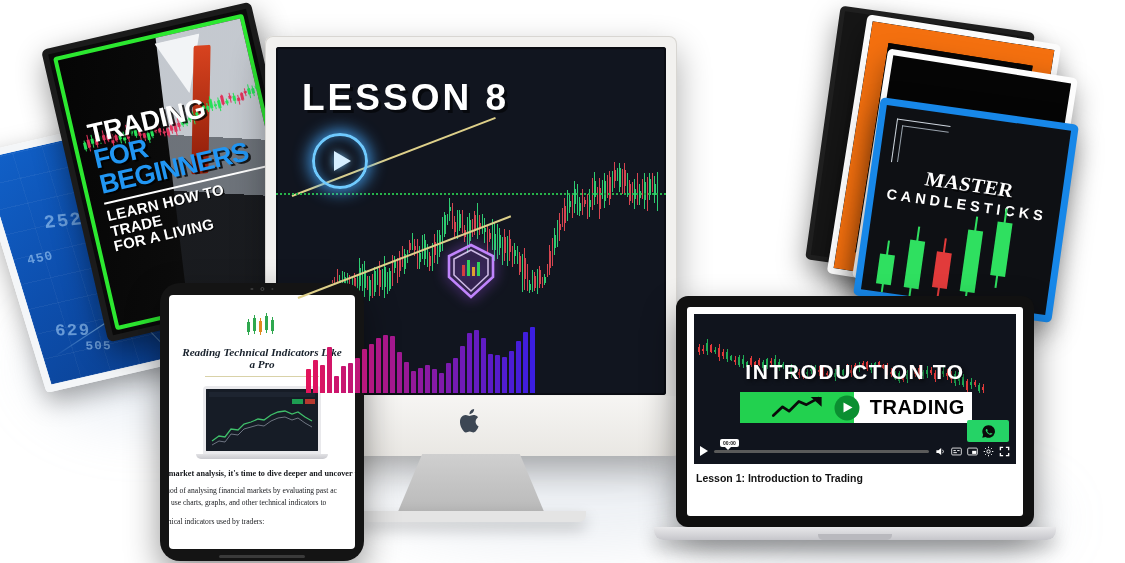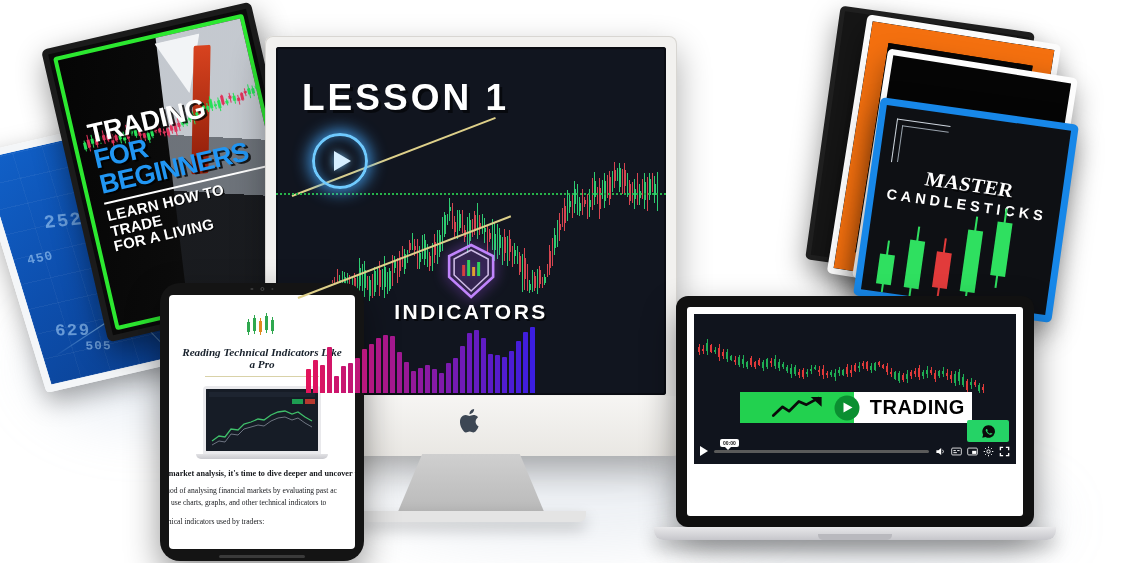--- a/index.html
+++ b/index.html
@@ -794,38 +794,37 @@
           <div style="position:absolute;left:378.4px;top:128.8px;width:1px;height:27.3px;background:#2ecc71"></div>
           <div style="position:absolute;left:378.0px;top:136.7px;width:1.8px;height:11.4px;background:#2ecc71"></div>
           <div style="position:absolute;left:380.9px;top:124.6px;width:1px;height:39.1px;background:#2ecc71"></div>
           <div style="position:absolute;left:380.5px;top:133.7px;width:1.8px;height:20.8px;background:#2ecc71"></div>
         </div>
 
       <div class="trendline" style="left:16px;top:148px;width:218px;transform:rotate(-21deg)"></div>
       <div class="trendline" style="left:22px;top:250px;width:228px;transform:rotate(-21deg)"></div>
       <div class="greenline" style="top:146px"></div>
 
-      <div class="lesson-title">LESSON 1</div>
+      <div class="lesson-title">LESSON 8</div>
 
       <div class="play-glow">
         <div class="tri"></div>
       </div>
 
       <div class="vip-wrap">
         <div class="vip-shield">
           <svg viewBox="0 0 52 56" style="width:52px;height:56px;filter:drop-shadow(0 0 7px rgba(168,85,247,.9))">
             <path d="M26 2 L48 13 L48 34 L26 54 L4 34 L4 13 Z" fill="none" stroke="#c084fc" stroke-width="2.6"></path>
             <path d="M26 7 L43 16 L43 32 L26 48 L9 32 L9 16 Z" fill="none" stroke="#e9d5ff" stroke-width="1.6" opacity=".85"></path>
             <rect x="17" y="22" width="3" height="11" fill="#d43f3f"></rect>
             <rect x="22" y="17" width="3" height="16" fill="#2fd45e"></rect>
             <rect x="27" y="24" width="3" height="9" fill="#e0a030"></rect>
             <rect x="32" y="19" width="3" height="14" fill="#2fd45e"></rect>
           </svg>
         </div>
-        <div class="vip-i">INDICATORS</div>
       </div>
 
       <div class="hist" id="imac-hist">
           <b style="height:23.6px;background:rgb(226,20,92)"></b>
           <b style="height:33.0px;background:rgb(221,20,96)"></b>
           <b style="height:28.3px;background:rgb(216,21,100)"></b>
           <b style="height:45.6px;background:rgb(210,21,104)"></b>
           <b style="height:17.3px;background:rgb(205,21,109)"></b>
           <b style="height:26.7px;background:rgb(200,22,113)"></b>
           <b style="height:29.9px;background:rgb(195,22,117)"></b>
@@ -1060,20 +1059,21 @@
               <div style="position:absolute;left:276.7px;top:64.0px;width:1px;height:11.4px;background:#1fae55"></div>
               <div style="position:absolute;left:276.0px;top:68.1px;width:2.4px;height:3.1px;background:#1fae55"></div>
               <div style="position:absolute;left:280.7px;top:65.7px;width:1px;height:7.8px;background:#e03a3a"></div>
               <div style="position:absolute;left:280.0px;top:67.9px;width:2.4px;height:3.3px;background:#e03a3a"></div>
               <div style="position:absolute;left:284.7px;top:69.4px;width:1px;height:9.4px;background:#1fae55"></div>
               <div style="position:absolute;left:284.0px;top:71.1px;width:2.4px;height:6.0px;background:#1fae55"></div>
               <div style="position:absolute;left:288.7px;top:69.5px;width:1px;height:9.4px;background:#e03a3a"></div>
               <div style="position:absolute;left:288.0px;top:72.7px;width:2.4px;height:2.9px;background:#e03a3a"></div>
             </div>
 
+          <div class="vid-t1">INTRODUCTION TO</div>
 
           <div class="vid-band">
             <div class="g">
               <svg class="arrow-up" viewBox="0 0 100 40">
                 <polyline points="5,36 22,20 34,28 52,10 66,16 88,4" fill="none" stroke="#0a0a0a" stroke-width="5" stroke-linejoin="round" stroke-linecap="round"></polyline>
                 <path d="M74 2 L94 2 L94 20 Z" fill="#0a0a0a"></path>
               </svg>
             </div>
             <div class="w">
               <span>TRADING</span>
@@ -1113,19 +1113,20 @@
                 <circle cx="8" cy="8" r="2.4" fill="none" stroke="#fff" stroke-width="1.4"></circle>
                 <path stroke="#fff" stroke-width="1.4" d="M8 1v2M8 13v2M1 8h2M13 8h2M3.1 3.1l1.4 1.4M11.5 11.5l1.4 1.4M12.9 3.1l-1.4 1.4M4.5 11.5l-1.4 1.4"></path>
               </svg>
               <svg viewBox="0 0 16 16" style="width:11px;height:11px">
                 <path fill="#fff" d="M1 1h5v2H3v3H1zM15 1v5h-2V3h-3V1zM1 15v-5h2v3h3v2zM15 15h-5v-2h3v-3h2z"></path>
               </svg>
             </div>
           </div>
         </div>
 
+        <div class="cap">Lesson 1: Introduction to Trading</div>
       </div>
     </div>
     <div class="base"></div>
     <div class="notch"></div>
   </div>
 
 </div>
 
 </body></html>

